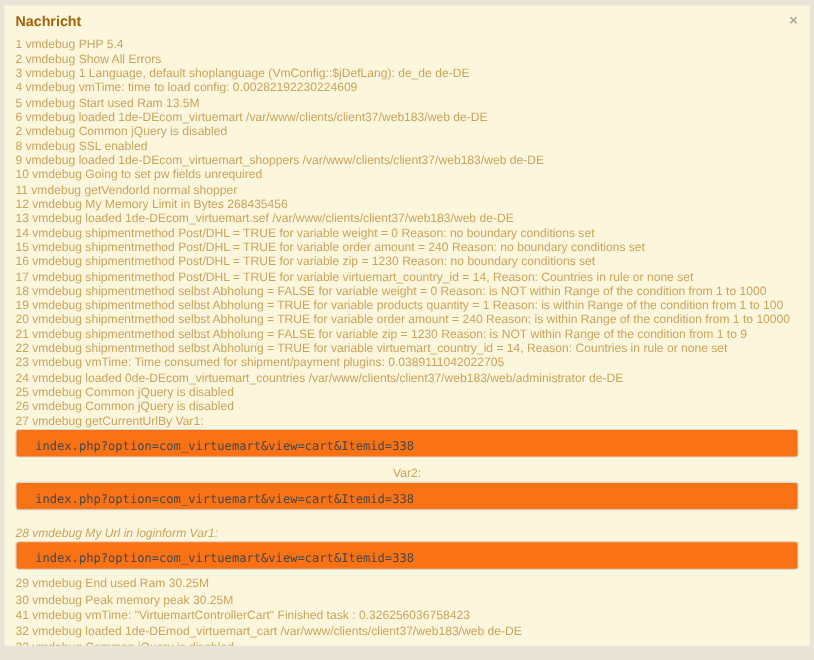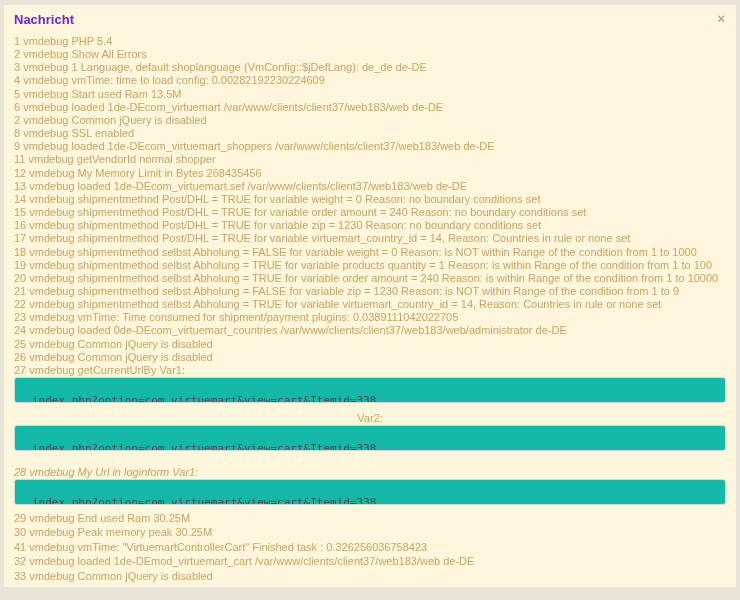--- a/index.html
+++ b/index.html
@@ -13,21 +13,21 @@
     position: absolute;
     left: 4px; top: 5px; right: 4px; bottom: 13px;
     background: #fcf6dd;
     padding: 7px 10px 6px 10px;
     overflow: hidden;
   }
   .panel-header { position: relative; height: 17px; margin-bottom: 4px; }
   .panel-title {
     font-size: 13px;
     font-weight: bold;
-    color: #6d28d9;
+    color: #a16207;
     line-height: 16px;
   }
   .close-btn {
     position: absolute;
     top: 0; right: 1px;
     font-size: 13px;
     line-height: 14px;
     color: #a9a79e;
     cursor: pointer;
     font-weight: bold;
@@ -39,24 +39,24 @@
   }
   .log-list-top { margin-top: 6px; }
   .log-list-top div { line-height: 13.15px; }
   .log-list-bottom { margin-top: 6px; }
   .log-list-bottom div { line-height: 14.4px; }
   .log-label { line-height: 13px; }
   .label-var2 { margin-top: 9px; text-align: center; }
   .label-loginform { margin-top: 15px; font-style: italic; }
   .url-box {
     height: 26px;
-    background: #14b8a6;
+    background: #f97316;
     border: 1px solid #d9d6cc;
     border-radius: 3px;
-    padding: 16px 8px 5px 17px;
+    padding: 8px 8px 5px 17px;
     font-family: "DejaVu Sans Mono", "Liberation Mono", monospace;
     font-size: 11px;
     line-height: 13px;
     color: #474747;
     white-space: nowrap;
     overflow: hidden;
   }
 </style>
 </head>
 <body>
@@ -70,20 +70,21 @@
   <div class="log-list-top">
       <div>1 vmdebug PHP 5.4</div>
       <div>2 vmdebug Show All Errors</div>
       <div>3 vmdebug 1 Language, default shoplanguage (VmConfig::$jDefLang): de_de de-DE</div>
       <div>4 vmdebug vmTime: time to load config: 0.00282192230224609</div>
       <div>5 vmdebug Start used Ram 13.5M</div>
       <div>6 vmdebug loaded 1de-DEcom_virtuemart /var/www/clients/client37/web183/web de-DE</div>
       <div>2 vmdebug Common jQuery is disabled</div>
       <div>8 vmdebug SSL enabled</div>
       <div>9 vmdebug loaded 1de-DEcom_virtuemart_shoppers /var/www/clients/client37/web183/web de-DE</div>
+      <div>10 vmdebug Going to set pw fields unrequired</div>
       <div>11 vmdebug getVendorId normal shopper</div>
       <div>12 vmdebug My Memory Limit in Bytes 268435456</div>
       <div>13 vmdebug loaded 1de-DEcom_virtuemart.sef /var/www/clients/client37/web183/web de-DE</div>
       <div>14 vmdebug shipmentmethod Post/DHL = TRUE for variable weight = 0 Reason: no boundary conditions set</div>
       <div>15 vmdebug shipmentmethod Post/DHL = TRUE for variable order amount = 240 Reason: no boundary conditions set</div>
       <div>16 vmdebug shipmentmethod Post/DHL = TRUE for variable zip = 1230 Reason: no boundary conditions set</div>
       <div>17 vmdebug shipmentmethod Post/DHL = TRUE for variable virtuemart_country_id = 14, Reason: Countries in rule or none set</div>
       <div>18 vmdebug shipmentmethod selbst Abholung = FALSE for variable weight = 0 Reason: is NOT within Range of the condition from 1 to 1000</div>
       <div>19 vmdebug shipmentmethod selbst Abholung = TRUE for variable products quantity = 1 Reason: is within Range of the condition from 1 to 100</div>
       <div>20 vmdebug shipmentmethod selbst Abholung = TRUE for variable order amount = 240 Reason: is within Range of the condition from 1 to 10000</div>

